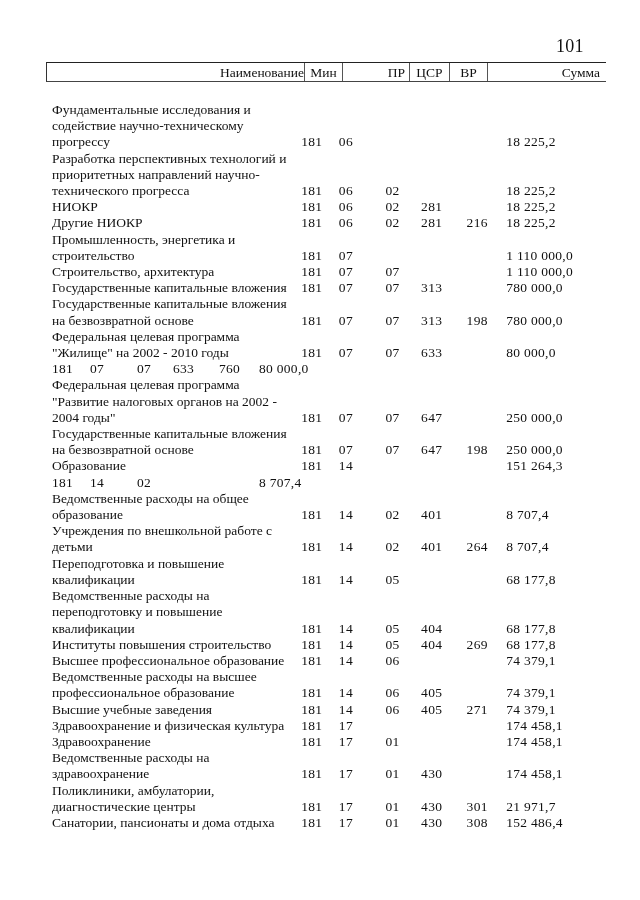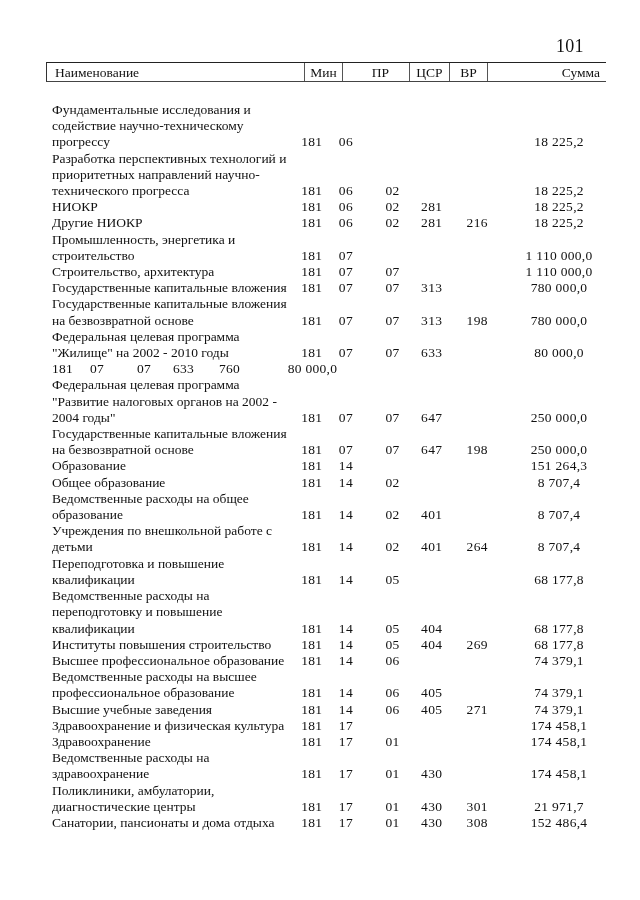--- a/index.html
+++ b/index.html
@@ -36,24 +36,24 @@
       line-height: 19px;
       box-sizing: border-box;
     }
     .hcell {
       box-sizing: border-box;
       border-right: 1px solid #555;
       white-space: nowrap;
       overflow: hidden;
     }
     .hcell:last-child { border-right: none; }
-    .h-name { width: 258px; text-align: left; padding-left: 8px; }
+    .h-name { width: 258px; text-align: right; padding-left: 8px; }
     .h-min  { width: 38px; text-align: center; }
     .h-rz   { width: 26px; text-align: center; margin-top: 24px; }
-    .h-pr   { width: 41px; text-align: right; padding-right: 20px; }
+    .h-pr   { width: 41px; text-align: right; padding-right: 4px; }
     .h-csr  { width: 40px; text-align: center; }
     .h-vr   { width: 38px; text-align: center; }
     .h-sum  { flex: 1; text-align: right; padding-right: 6px; }
 
     .rows {
       position: absolute;
       top: 102px;
       left: 52px;
       width: 560px;
       font-size: 13.5px;
@@ -66,21 +66,21 @@
     }
     .c-name {
       width: 252px;
       white-space: pre-line;
     }
     .c-min { width: 38px; padding-left: 0; }
     .c-rz  { width: 35px; }
     .c-pr  { width: 36px; margin-left: 12px; }
     .c-csr { width: 46px; }
     .c-vr  { width: 40px; }
-    .c-sum { width: 107px; text-align: center; }
+    .c-sum { width: 107px; text-align: left; }
     .num { letter-spacing: 0.3px; }
   </style>
 </head>
 <body>
 
 <div class="page-number">101</div>
 
 <div class="header-table">
   <div class="hcell h-name">Наименование</div>
   <div class="hcell h-min">Мин</div>
@@ -212,21 +212,20 @@
     <div class="row">
       <div class="c-name">Образование</div>
       <div class="c-min num">181</div>
       <div class="c-rz num">14</div>
       <div class="c-pr num"></div>
       <div class="c-csr num"></div>
       <div class="c-vr num"></div>
       <div class="c-sum num">151 264,3</div>
     </div>
     <div class="row">
-      <div class="c-name">Общее образование</div>
       <div class="c-min num">181</div>
       <div class="c-rz num">14</div>
       <div class="c-pr num">02</div>
       <div class="c-csr num"></div>
       <div class="c-vr num"></div>
       <div class="c-sum num">8 707,4</div>
     </div>
     <div class="row">
       <div class="c-name">Ведомственные расходы на общее
 образование</div>

